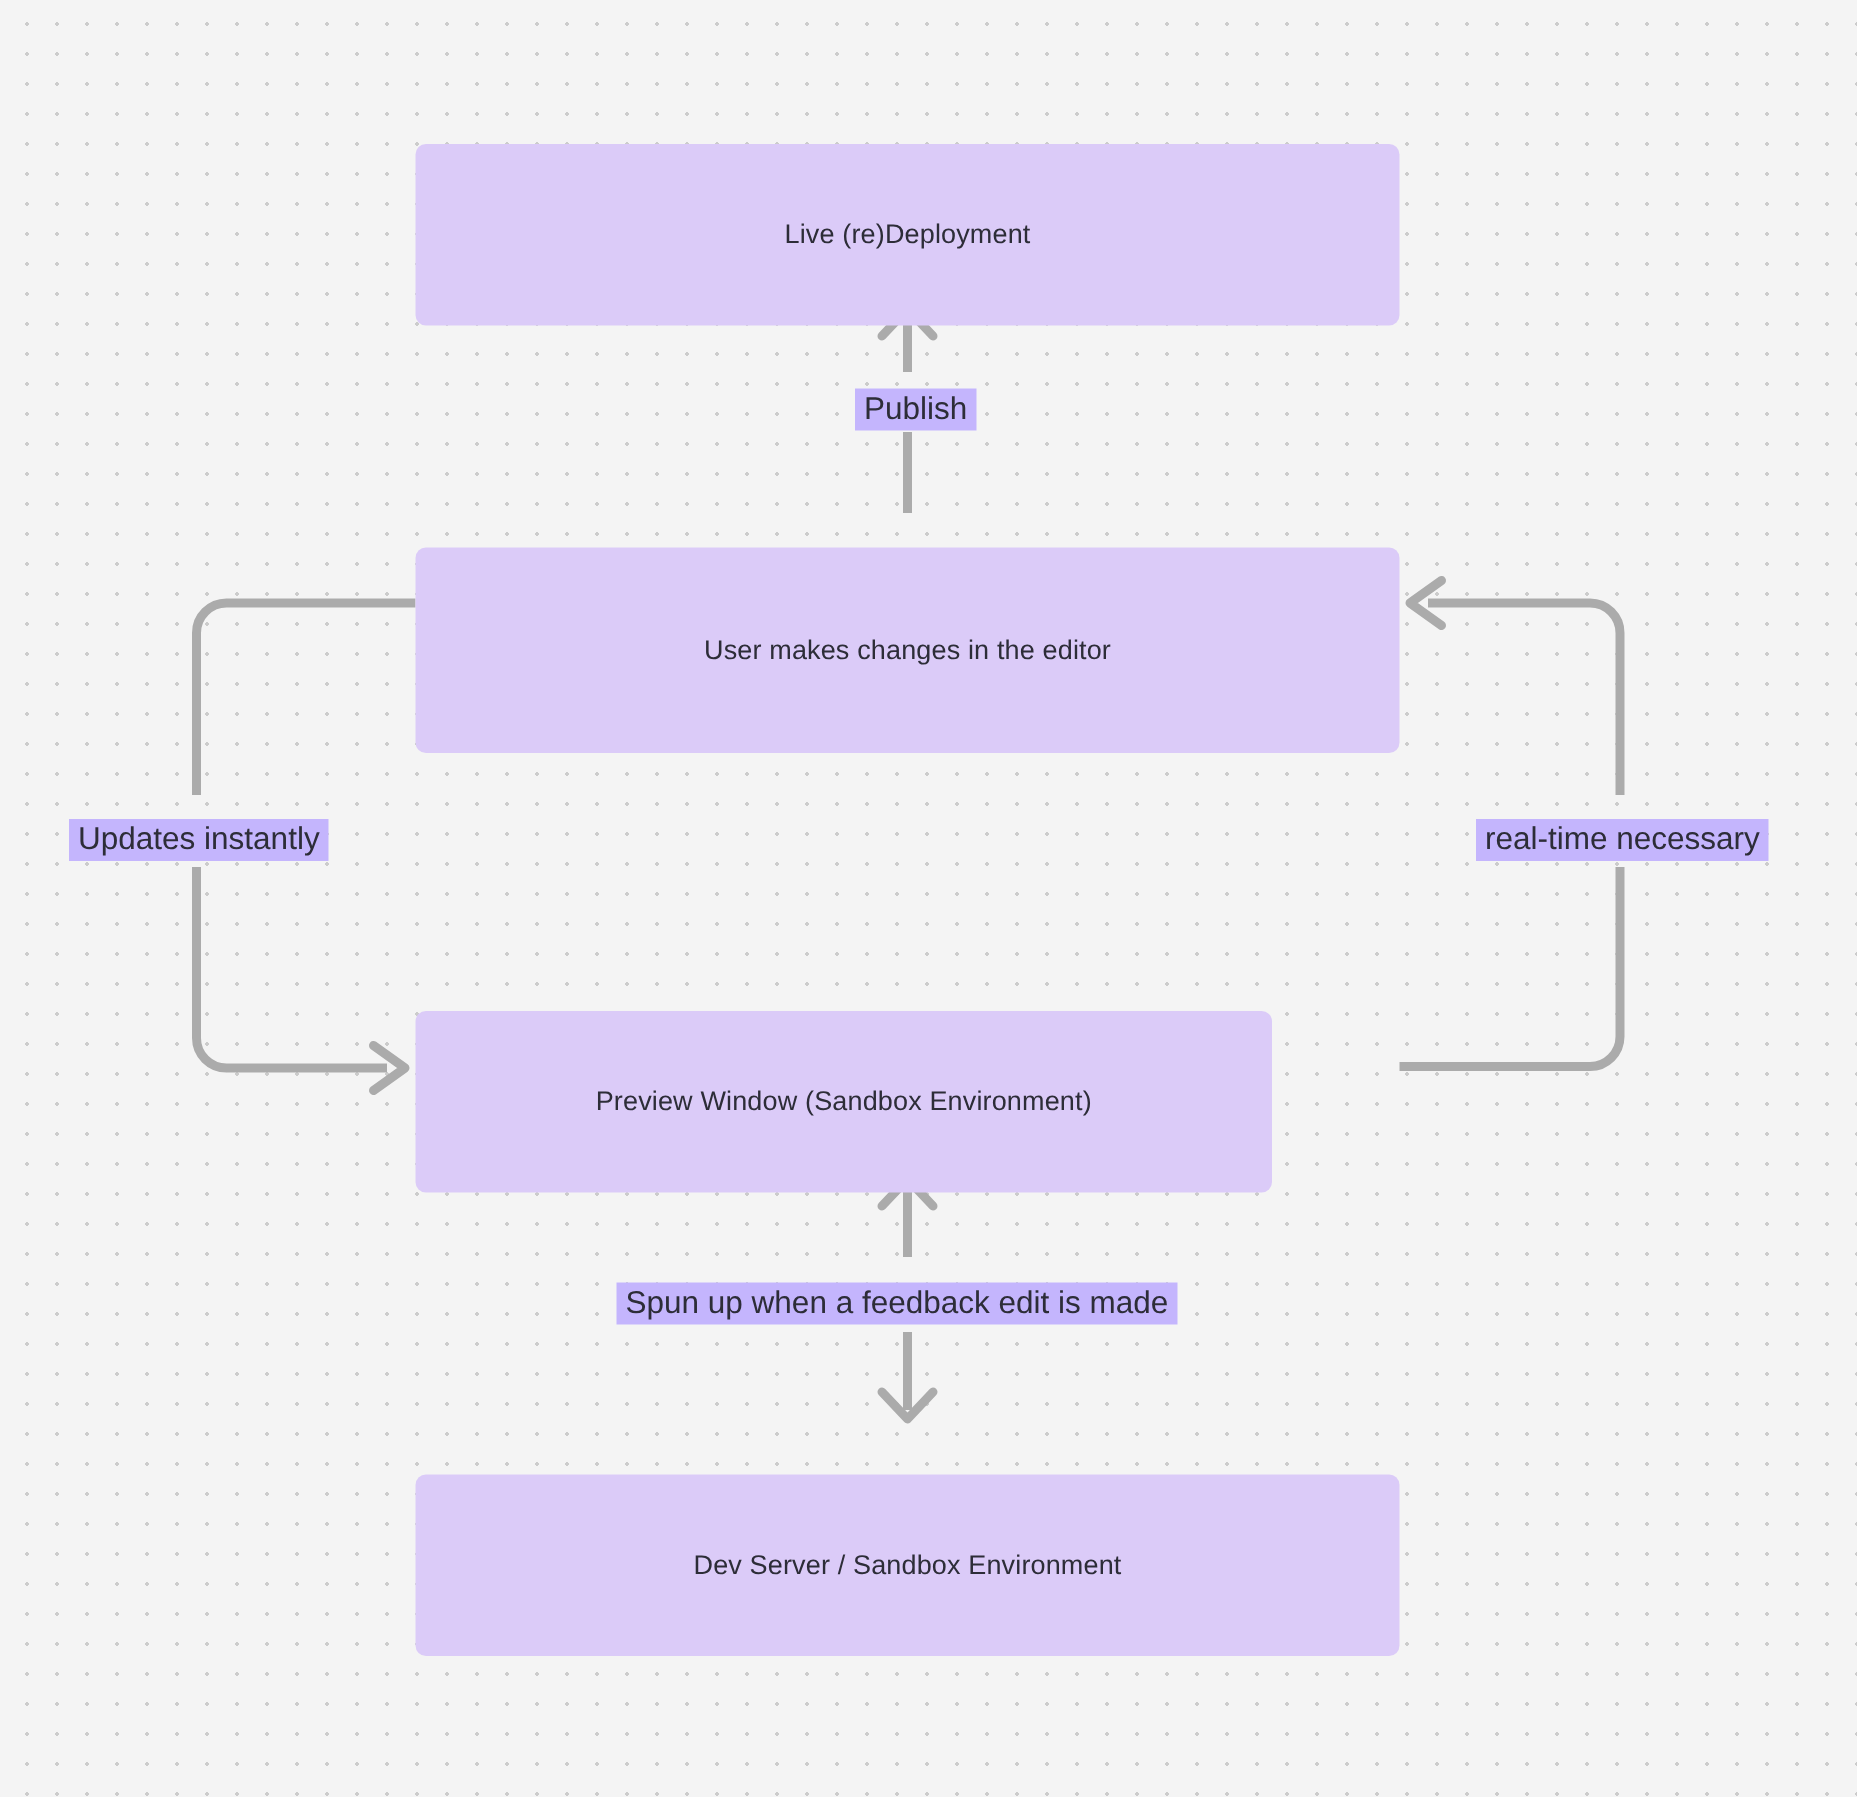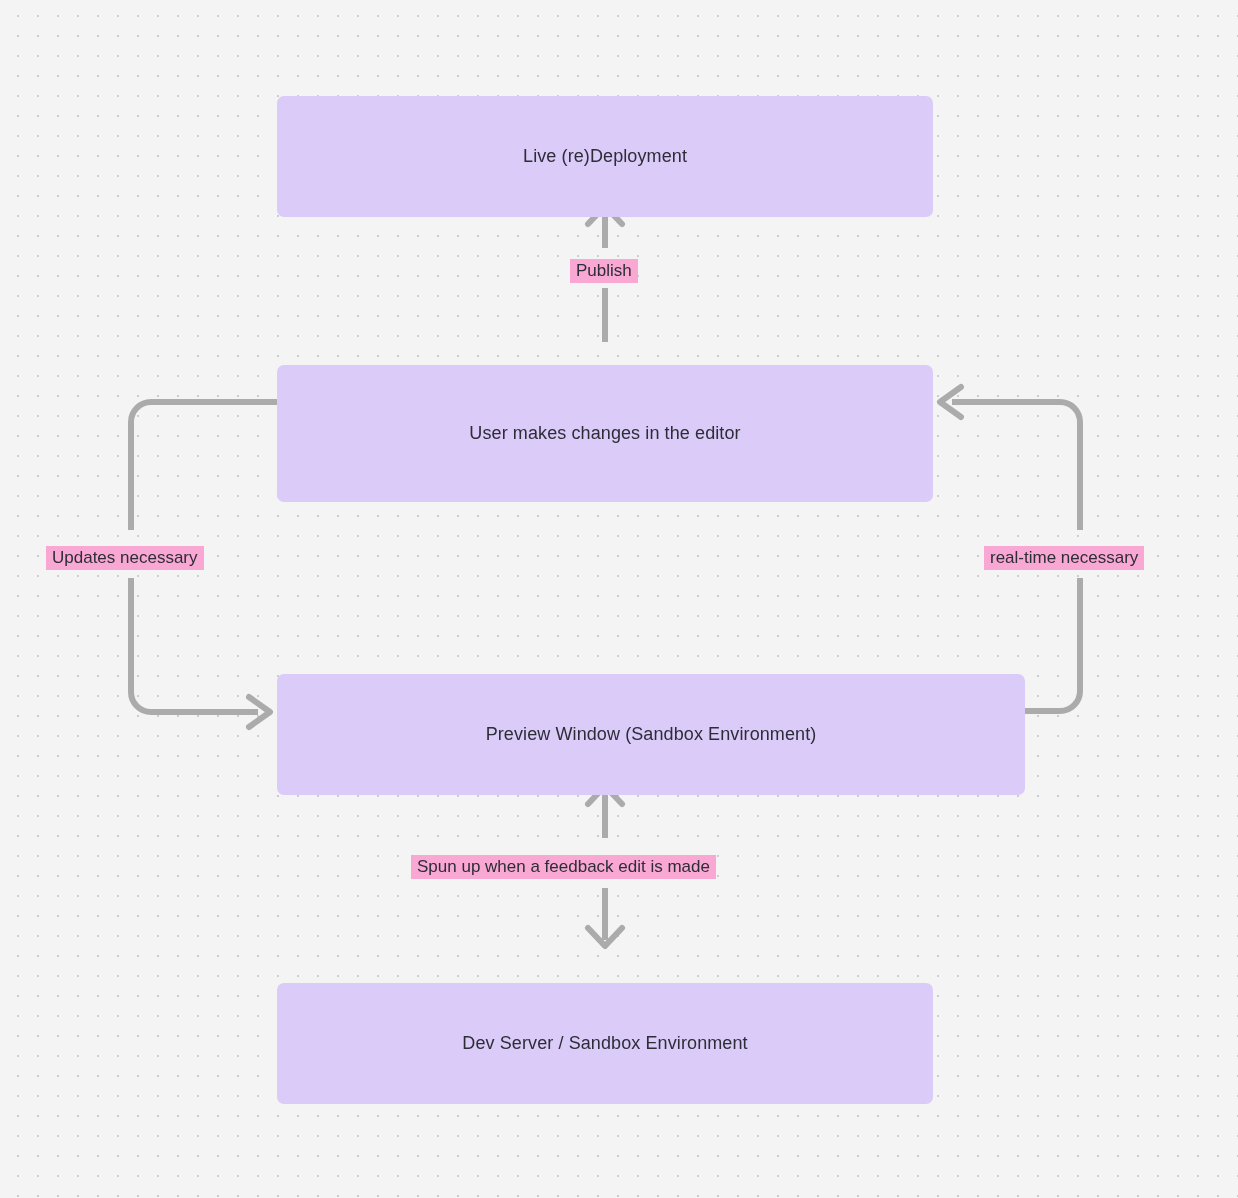--- a/index.html
+++ b/index.html
@@ -64,30 +64,30 @@
     font-size: 18px;
     color: #2D2D38;
     letter-spacing: 0.1px;
     line-height: 1.2;
     text-align: center;
     user-select: none;
   }
 
   #node-live       { left: 277px; top: 73px;  width: 656px; height: 121px; }
   #node-user       { left: 277px; top: 342px; width: 656px; height: 137px; }
-  #node-preview    { left: 277px; top: 651px; width: 748px; height: 121px; }
+  #node-preview    { left: 277px; top: 651px; width: 571px; height: 121px; }
   #node-devserver  { left: 277px; top: 960px; width: 656px; height: 121px; }
 
   
   .edge-label {
     position: absolute;
-    font-size: 17px;
+    font-size: 21px;
     color: #2D2D38;
     white-space: nowrap;
-    background: #f9a8d4;
+    background: #c4b5fd;
     padding: 2px 6px;
     user-select: none;
   }
   #label-publish   { left: 570px;  top: 259px;  }
   #label-updates   { left: 46px;   top: 546px;  }
   #label-realtime  { left: 984px;  top: 546px;  }
   #label-spun      { left: 411px;  top: 855px;  }
 </style>
 </head>
 <body>
@@ -132,15 +132,15 @@
 
 <div class="node" id="node-preview">
   <span class="node-label">Preview Window (Sandbox Environment)</span>
 </div>
 
 <div class="node" id="node-devserver">
   <span class="node-label">Dev Server / Sandbox Environment</span>
 </div>
 
 <div class="edge-label" id="label-publish">Publish</div>
-<div class="edge-label" id="label-updates">Updates necessary</div>
+<div class="edge-label" id="label-updates">Updates instantly</div>
 <div class="edge-label" id="label-realtime">real-time necessary</div>
 <div class="edge-label" id="label-spun">Spun up when a feedback edit is made</div>
 
 </body></html>

